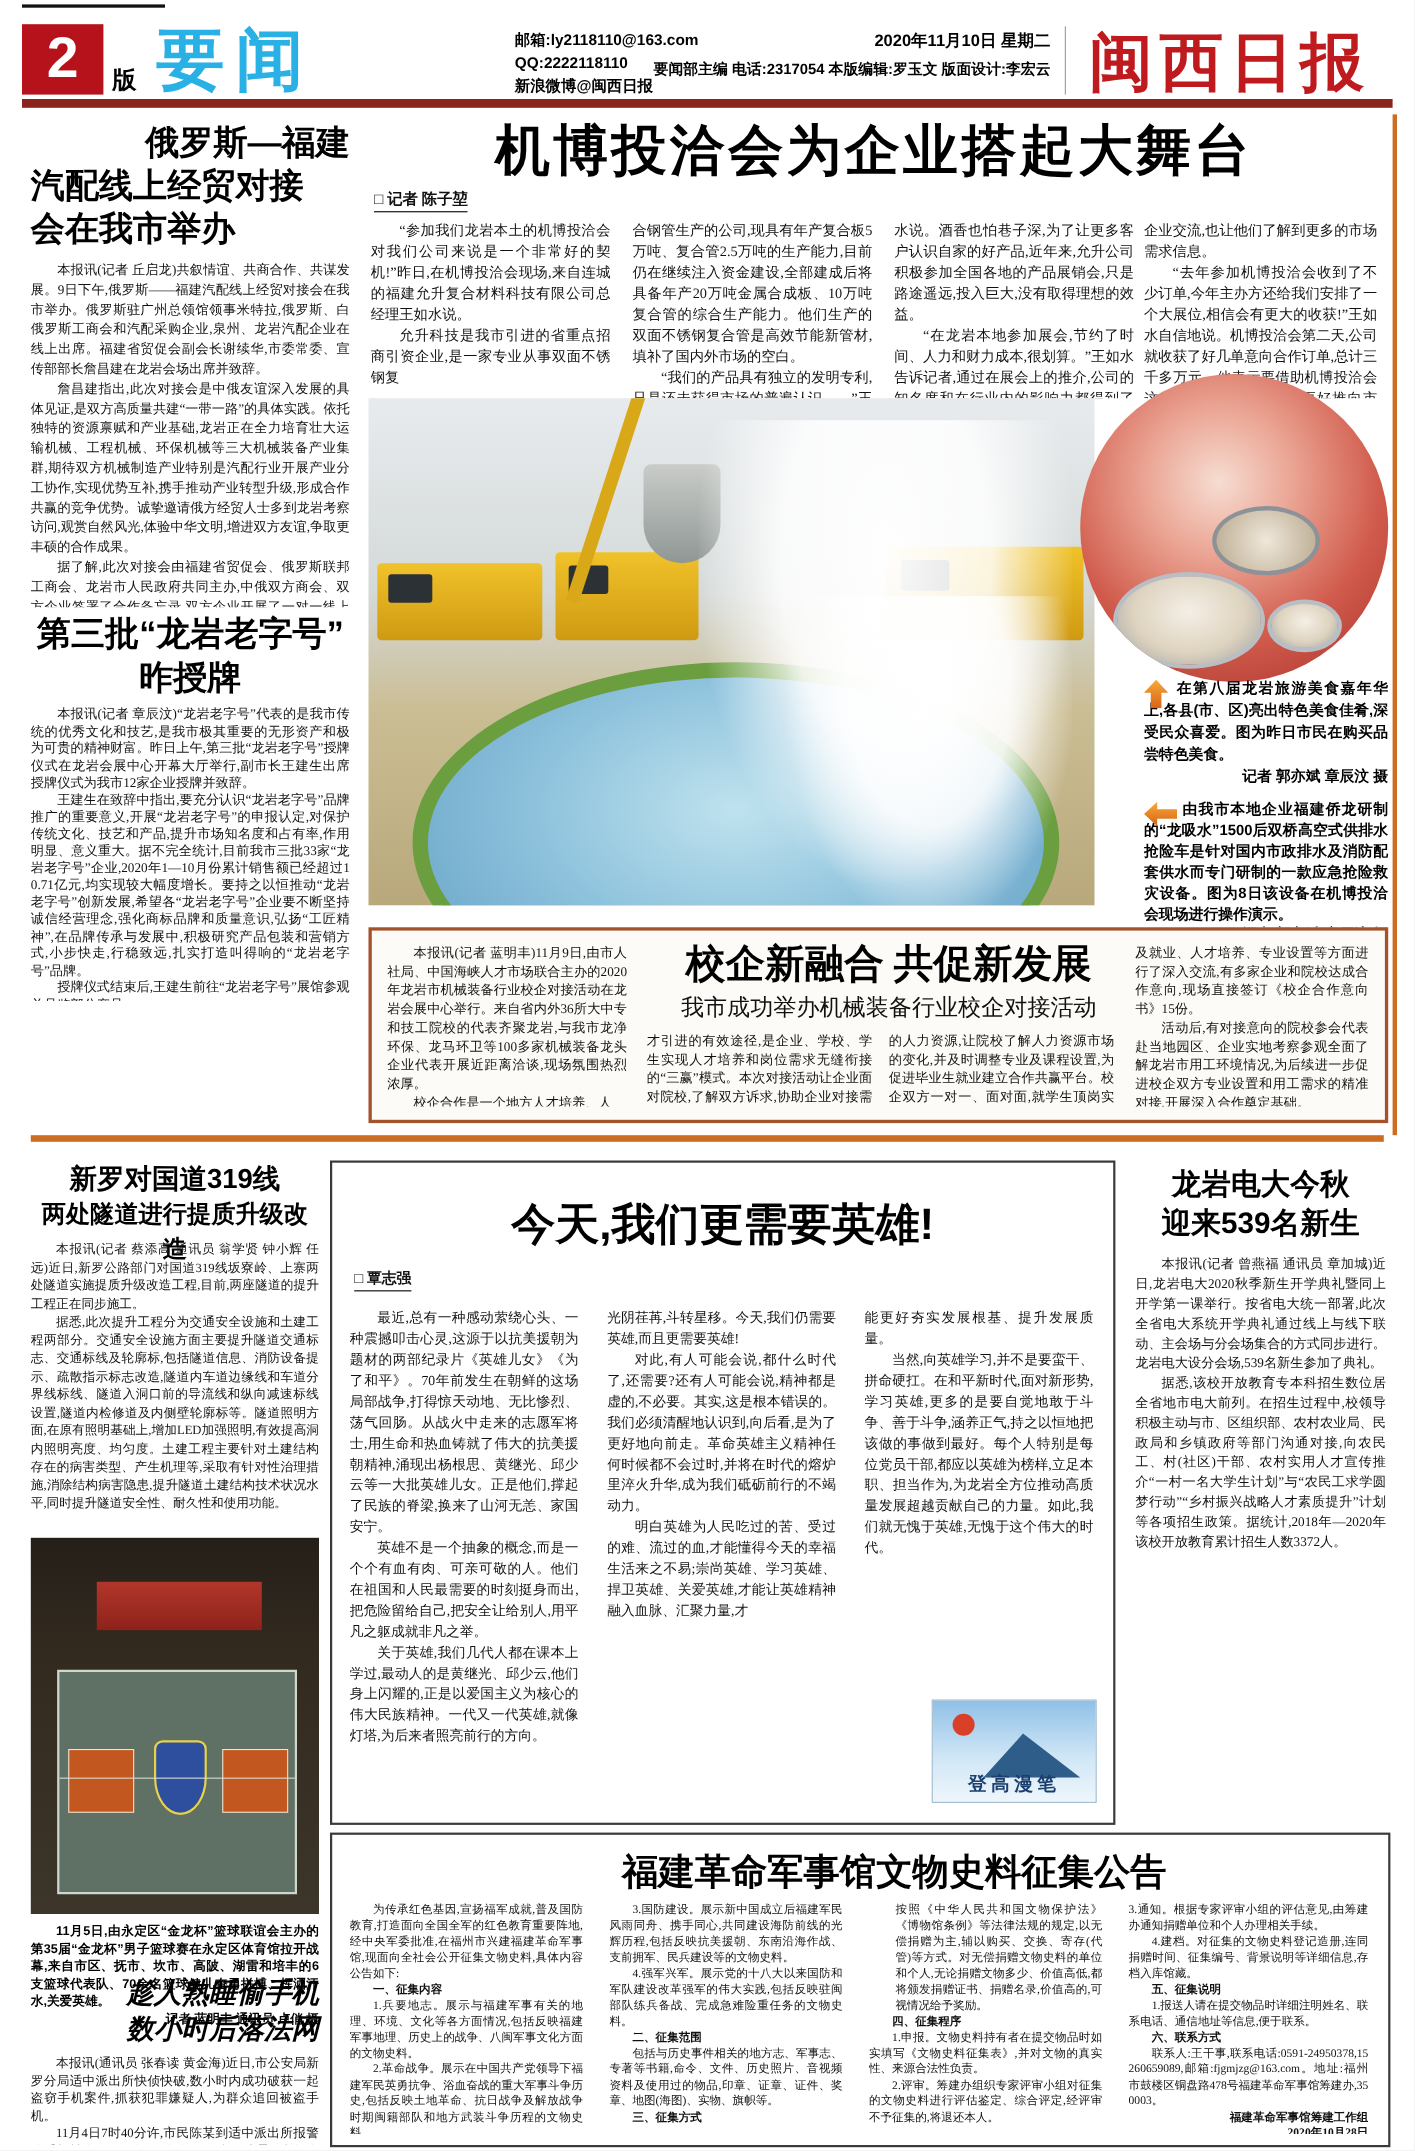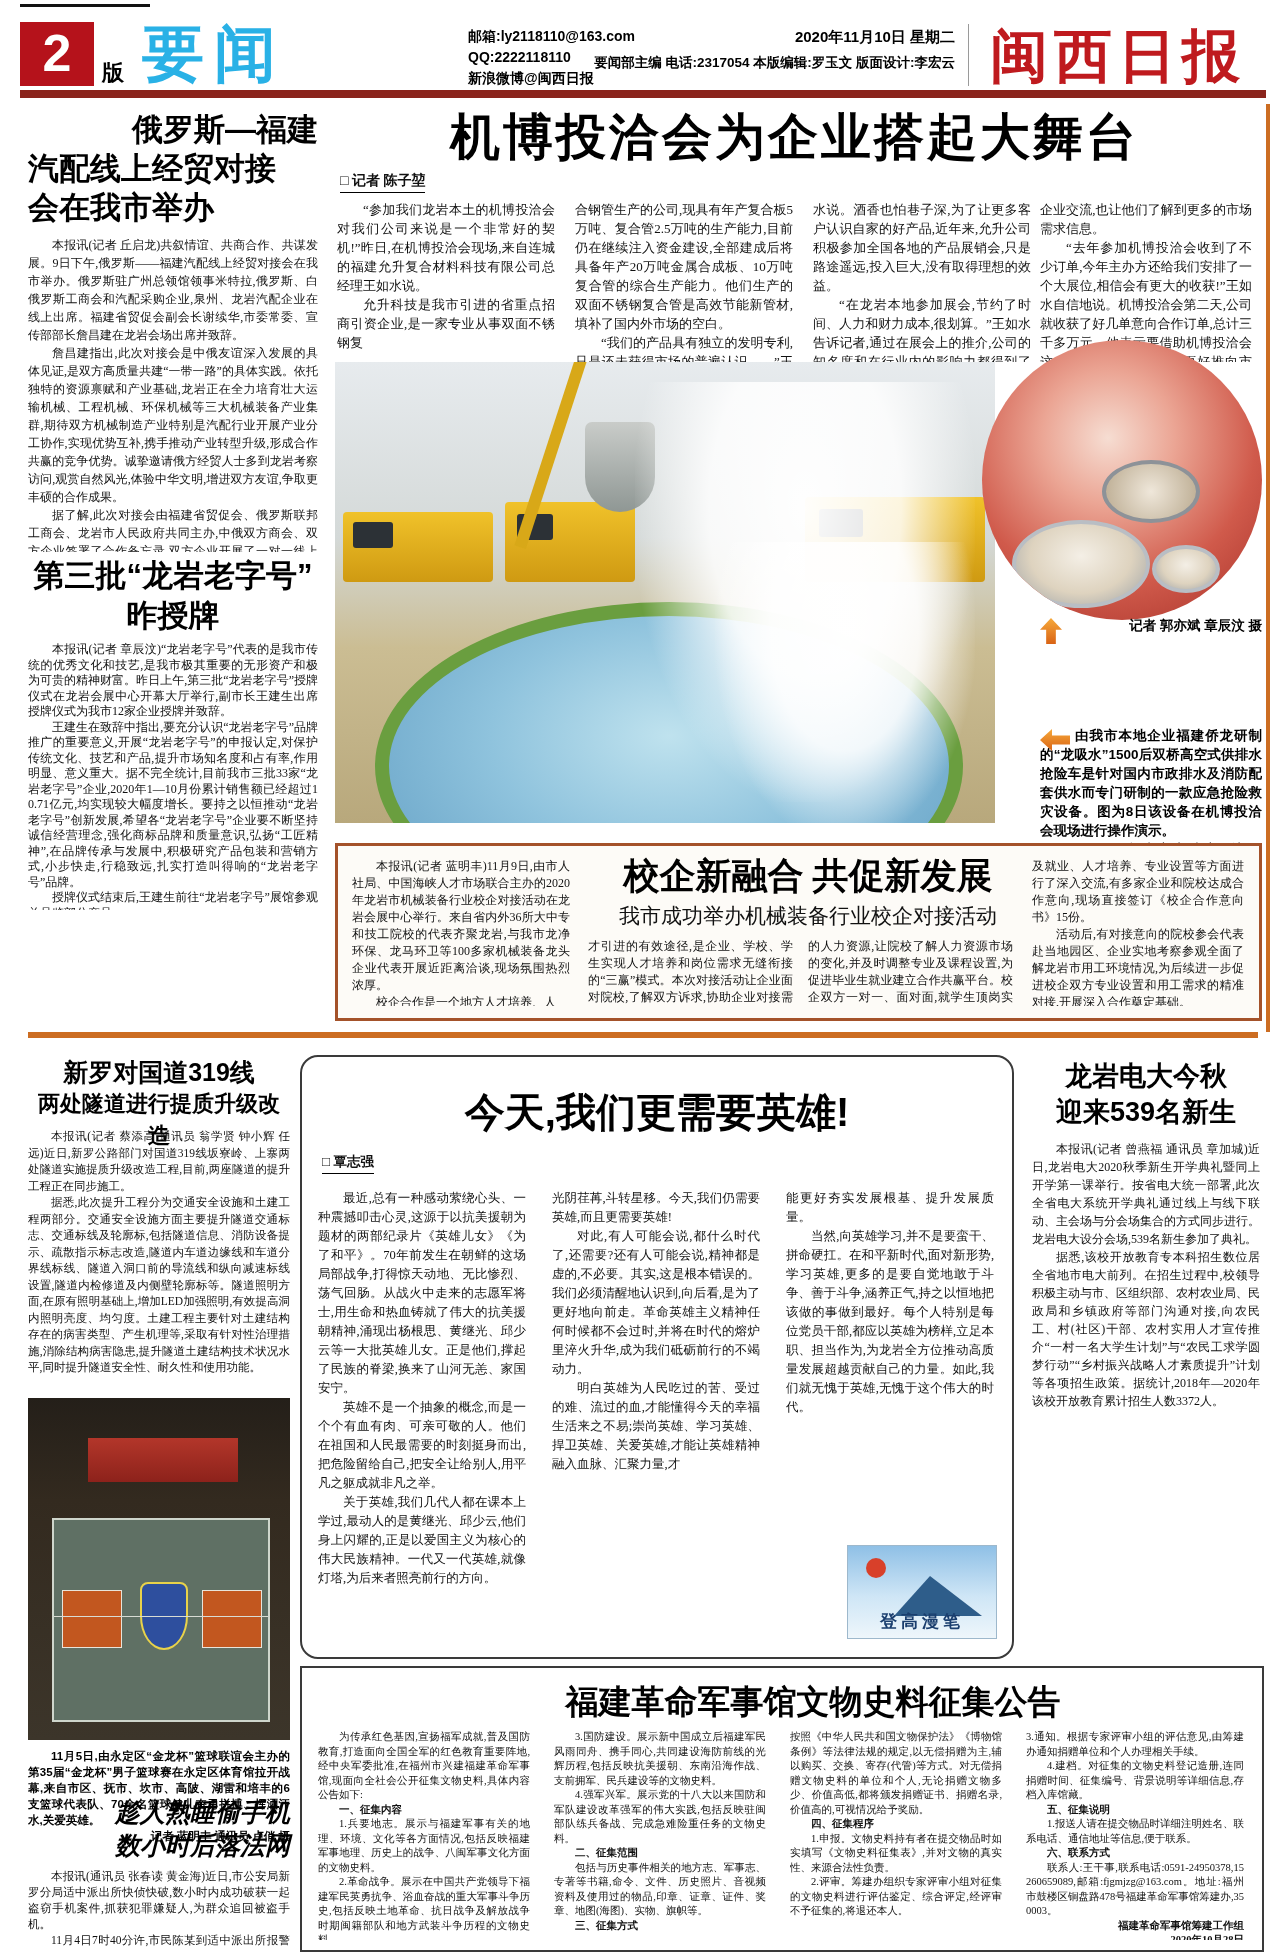--- a/index.html
+++ b/index.html
@@ -133,20 +133,21 @@
 
   <div class="abs circlephoto" style="left:982px;top:340px;width:280px;height:280px;">
     <div class="abs bowl" style="left:30px;top:180px;width:130px;height:80px;"></div>
     <div class="abs bowl" style="left:170px;top:205px;width:60px;height:40px;"></div>
     <div class="abs" style="left:120px;top:120px;width:90px;height:55px;border-radius:50%;background:radial-gradient(circle,#efe7da,#b9a98e);border:4px solid #8d9298;"></div>
   </div>
 
   <div class="abs" style="left:1040px;top:616px;width:222px;">
     <div class="blockarrow arr-up abs" style="left:0;top:2px;"></div>
     <div class="bt hd" style="font-size:13.5px;line-height:20px;padding-left:0;font-weight:bold;">
+      <p style="text-indent:2.2em;">在第八届龙岩旅游美食嘉年华上,各县(市、区)亮出特色美食佳肴,深受民众喜爱。图为昨日市民在购买品尝特色美食。</p>
       <p class="credit">记者 郭亦斌 章辰汶 摄</p>
     </div>
   </div>
 
   <div class="abs" style="left:1040px;top:726px;width:222px;">
     <div class="blockarrow arr-left abs" style="left:0;top:3px;"></div>
     <div class="bt hd" style="font-size:13.5px;line-height:19px;font-weight:bold;">
       <p style="text-indent:2.6em;">由我市本地企业福建侨龙研制的“龙吸水”1500后双桥高空式供排水抢险车是针对国内市政排水及消防配套供水而专门研制的一款应急抢险救灾设备。图为8日该设备在机博投洽会现场进行操作演示。</p>
       <p class="credit">记者 郭亦斌 章辰汶 摄</p>
     </div>
@@ -199,21 +200,21 @@
 
   <div class="abs hd" style="left:28px;top:1796px;width:262px;text-align:right;font-size:25px;line-height:33px;font-style:italic;">
     <div>趁人熟睡偷手机</div>
     <div>数小时后落法网</div>
   </div>
   <div class="abs bt" style="left:28px;top:1868px;width:262px;height:82px;font-size:11.5px;line-height:16px;">
     <p>本报讯(通讯员 张春读 黄金海)近日,市公安局新罗分局适中派出所快侦快破,数小时内成功破获一起盗窃手机案件,抓获犯罪嫌疑人,为群众追回被盗手机。</p>
     <p>11月4日7时40分许,市民陈某到适中派出所报警称手机被盗。民警调取监控发现,当日凌晨4时许,嫌疑人郑某趁陈某熟睡之机潜入其房间,将放置在床头的两部手机盗走。当日10时许,民警在辖区某出租房内将嫌疑人郑某抓获,并当场缴获被盗手机。目前,郑某已被警方依法采取刑事强制措施,案件正在进一步侦办中。</p>
   </div>
 
-  <div class="abs boxed" style="left:300px;top:1055px;width:710px;height:600px;border-radius:18px;">
+  <div class="abs boxed" style="left:300px;top:1055px;width:710px;height:600px;">
     <div class="abs hd" style="left:0;top:28px;width:710px;text-align:center;font-size:40px;">今天,我们更需要英雄!</div>
     <div class="abs" style="left:20px;top:96px;font-size:13.5px;font-weight:bold;">
       <span class="underlined">□ 覃志强</span>
     </div>
     <div class="abs bt" style="left:16px;top:132px;width:208px;height:452px;font-size:12.5px;line-height:19px;">
       <p>最近,总有一种感动萦绕心头、一种震撼叩击心灵,这源于以抗美援朝为题材的两部纪录片《英雄儿女》《为了和平》。70年前发生在朝鲜的这场局部战争,打得惊天动地、无比惨烈、荡气回肠。从战火中走来的志愿军将士,用生命和热血铸就了伟大的抗美援朝精神,涌现出杨根思、黄继光、邱少云等一大批英雄儿女。正是他们,撑起了民族的脊梁,换来了山河无恙、家国安宁。</p>
       <p>英雄不是一个抽象的概念,而是一个个有血有肉、可亲可敬的人。他们在祖国和人民最需要的时刻挺身而出,把危险留给自己,把安全让给别人,用平凡之躯成就非凡之举。</p>
       <p>关于英雄,我们几代人都在课本上学过,最动人的是黄继光、邱少云,他们身上闪耀的,正是以爱国主义为核心的伟大民族精神。一代又一代英雄,就像灯塔,为后来者照亮前行的方向。</p>
     </div>
     <div class="abs bt" style="left:250px;top:132px;width:208px;height:452px;font-size:12.5px;line-height:19px;">
@@ -250,21 +251,21 @@
       <p>2.革命战争。展示在中国共产党领导下福建军民英勇抗争、浴血奋战的重大军事斗争历史,包括反映土地革命、抗日战争及解放战争时期闽籍部队和地方武装斗争历程的文物史料。</p>
     </div>
     <div class="abs bt" style="left:252px;top:62px;width:212px;height:210px;font-size:10.5px;line-height:14.5px;">
       <p>3.国防建设。展示新中国成立后福建军民风雨同舟、携手同心,共同建设海防前线的光辉历程,包括反映抗美援朝、东南沿海作战、支前拥军、民兵建设等的文物史料。</p>
       <p>4.强军兴军。展示党的十八大以来国防和军队建设改革强军的伟大实践,包括反映驻闽部队练兵备战、完成急难险重任务的文物史料。</p>
       <p style="font-weight:bold;">二、征集范围</p>
       <p>包括与历史事件相关的地方志、军事志、专著等书籍,命令、文件、历史照片、音视频资料及使用过的物品,印章、证章、证件、奖章、地图(海图)、实物、旗帜等。</p>
       <p style="font-weight:bold;">三、征集方式</p>
     </div>
     <div class="abs bt" style="left:488px;top:62px;width:212px;height:210px;font-size:10.5px;line-height:14.5px;">
-      <p style="text-indent:0;">按照《中华人民共和国文物保护法》《博物馆条例》等法律法规的规定,以无偿捐赠为主,辅以购买、交换、寄存(代管)等方式。对无偿捐赠文物史料的单位和个人,无论捐赠文物多少、价值高低,都将颁发捐赠证书、捐赠名录,价值高的,可视情况给予奖励。</p>
+      <p style="text-indent:0;margin-left:24px;">按照《中华人民共和国文物保护法》《博物馆条例》等法律法规的规定,以无偿捐赠为主,辅以购买、交换、寄存(代管)等方式。对无偿捐赠文物史料的单位和个人,无论捐赠文物多少、价值高低,都将颁发捐赠证书、捐赠名录,价值高的,可视情况给予奖励。</p>
       <p style="font-weight:bold;">四、征集程序</p>
       <p>1.申报。文物史料持有者在提交物品时如实填写《文物史料征集表》,并对文物的真实性、来源合法性负责。</p>
       <p>2.评审。筹建办组织专家评审小组对征集的文物史料进行评估鉴定、综合评定,经评审不予征集的,将退还本人。</p>
     </div>
     <div class="abs bt" style="left:724px;top:62px;width:218px;height:210px;font-size:10.5px;line-height:14.5px;">
       <p style="text-indent:0;">3.通知。根据专家评审小组的评估意见,由筹建办通知捐赠单位和个人办理相关手续。</p>
       <p>4.建档。对征集的文物史料登记造册,连同捐赠时间、征集编号、背景说明等详细信息,存档入库馆藏。</p>
       <p style="font-weight:bold;">五、征集说明</p>
       <p>1.报送人请在提交物品时详细注明姓名、联系电话、通信地址等信息,便于联系。</p>
       <p style="font-weight:bold;">六、联系方式</p>

